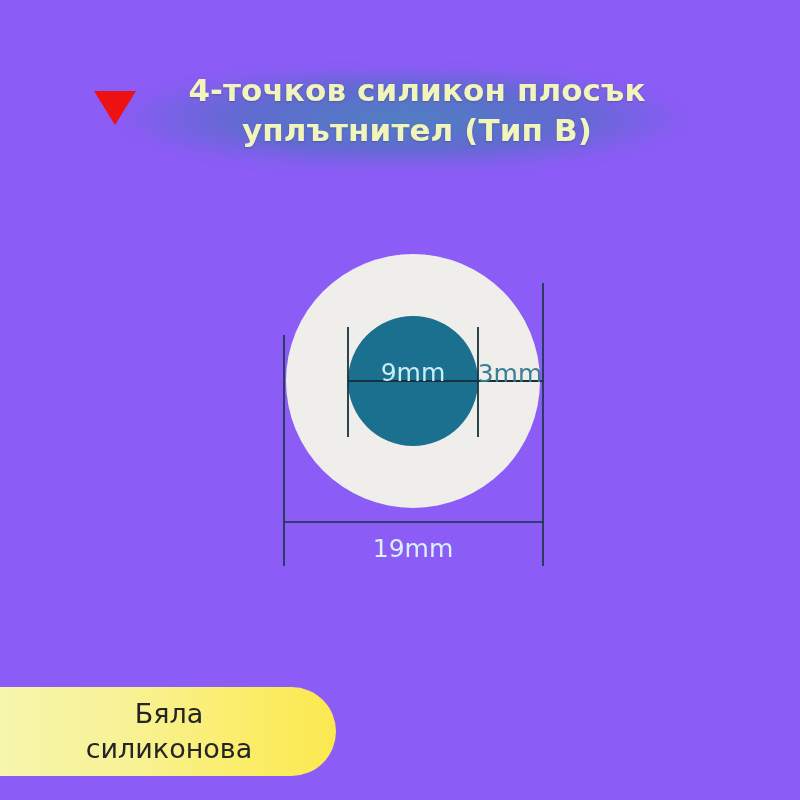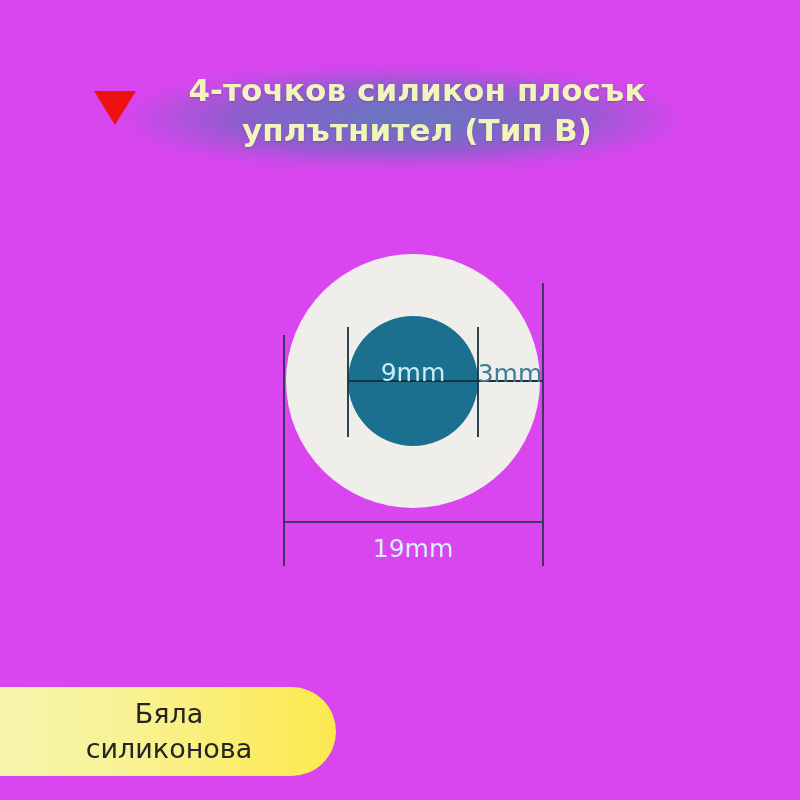--- a/index.html
+++ b/index.html
@@ -5,21 +5,21 @@
   html, body {
     margin: 0;
     padding: 0;
     background: #14506a;
   }
   #canvas {
     position: relative;
     width: 800px;
     height: 800px;
     overflow: hidden;
-    background: #d946ef;
+    background: #8b5cf6;
     font-family: "DejaVu Sans", "Liberation Sans", sans-serif;
     -webkit-font-smoothing: antialiased;
   }
 
   
   #title-glow {
     position: absolute;
     left: 120px;
     top: 72px;
     width: 590px;

